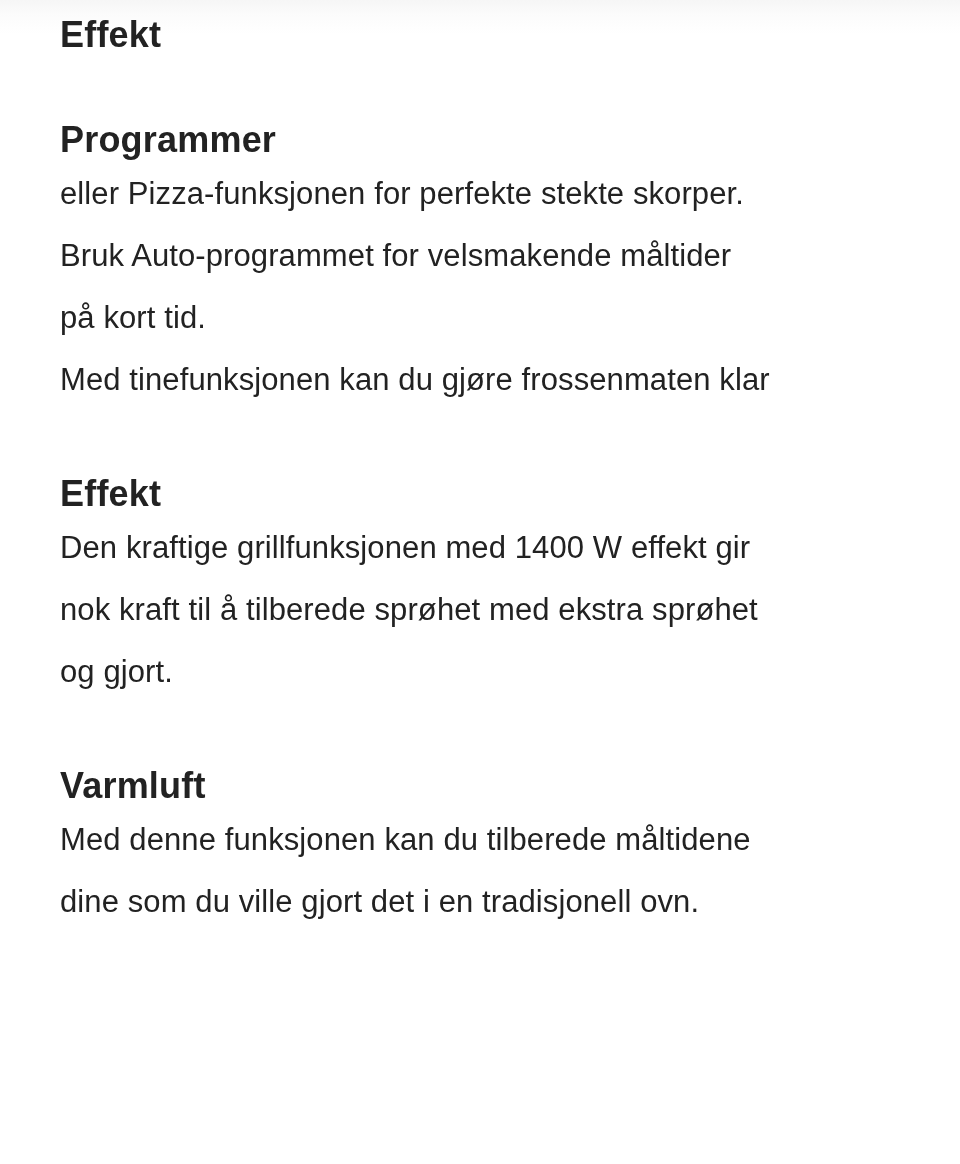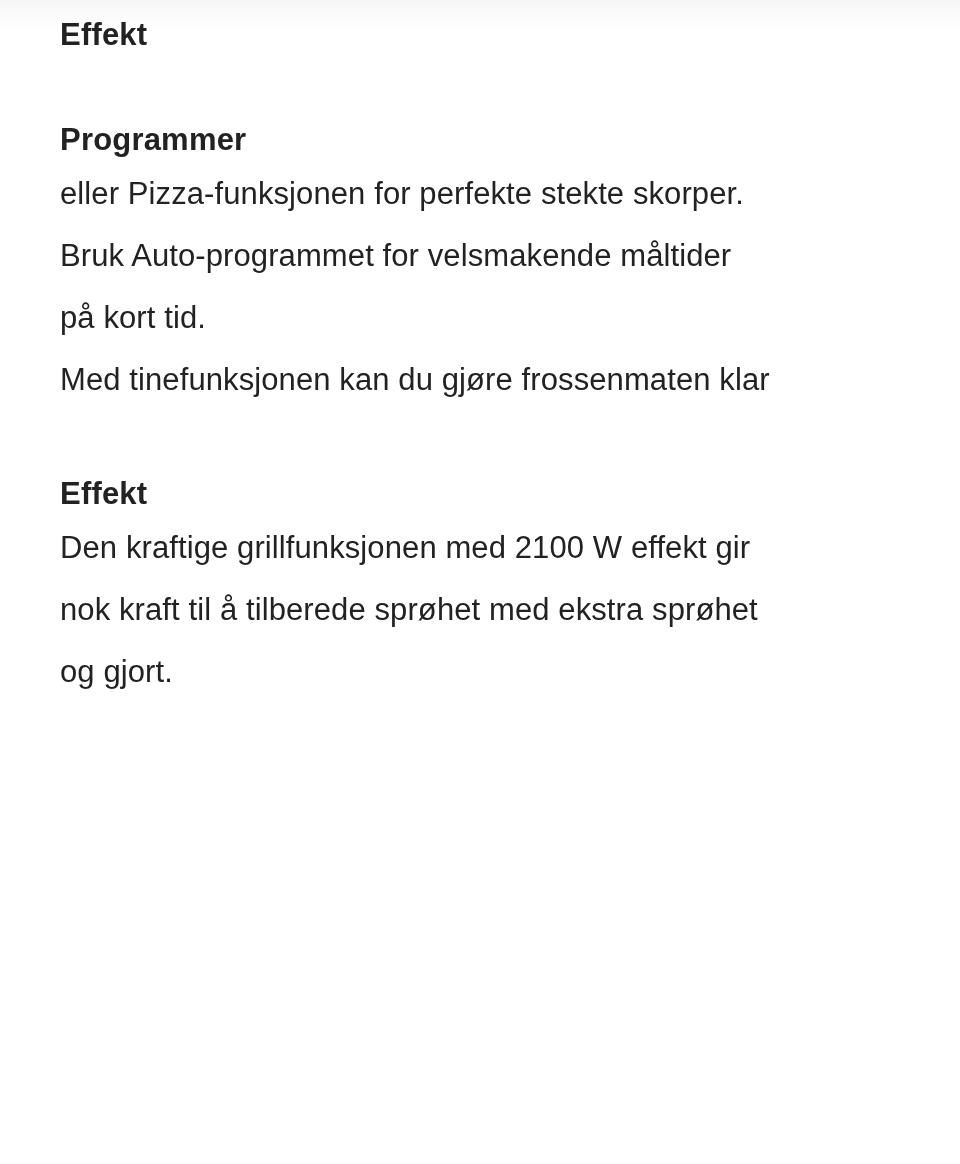--- a/index.html
+++ b/index.html
@@ -25,21 +25,21 @@
     .content {
       position: absolute;
       left: 60px;
       top: 12px;
       width: 860px;
     }
     .section {
       margin: 0 0 60px 0;
     }
     .section-title {
-      font-size: 31px;
+      font-size: 36px;
       font-weight: bold;
       line-height: 46px;
       margin: 0;
       letter-spacing: 0.2px;
     }
     .section-body {
       font-size: 31px;
       line-height: 62px;
       margin: 0;
       letter-spacing: 0.1px;
@@ -68,20 +68,27 @@
       <span class="line">eller Pizza-funksjonen for perfekte stekte skorper.</span>
       <span class="line">Bruk Auto-programmet for velsmakende måltider</span>
       <span class="line">på kort tid.</span>
       <span class="line">Med tinefunksjonen kan du gjøre frossenmaten klar</span>
     </p>
   </div>
 
   <div class="section" style="margin-bottom:60px;">
     <h3 class="section-title">Effekt</h3>
     <p class="section-body">
-      <span class="line">Den kraftige grillfunksjonen med 2100 W effekt gir</span>
+      <span class="line">Den kraftige grillfunksjonen med 1400 W effekt gir</span>
       <span class="line">nok kraft til å tilberede sprøhet med ekstra sprøhet</span>
       <span class="line">og gjort.</span>
     </p>
   </div>
 
+  <div class="section">
+    <h3 class="section-title">Varmluft</h3>
+    <p class="section-body">
+      <span class="line">Med denne funksjonen kan du tilberede måltidene</span>
+      <span class="line">dine som du ville gjort det i en tradisjonell ovn.</span>
+    </p>
+  </div>
 
 </div>
 
 </body></html>

